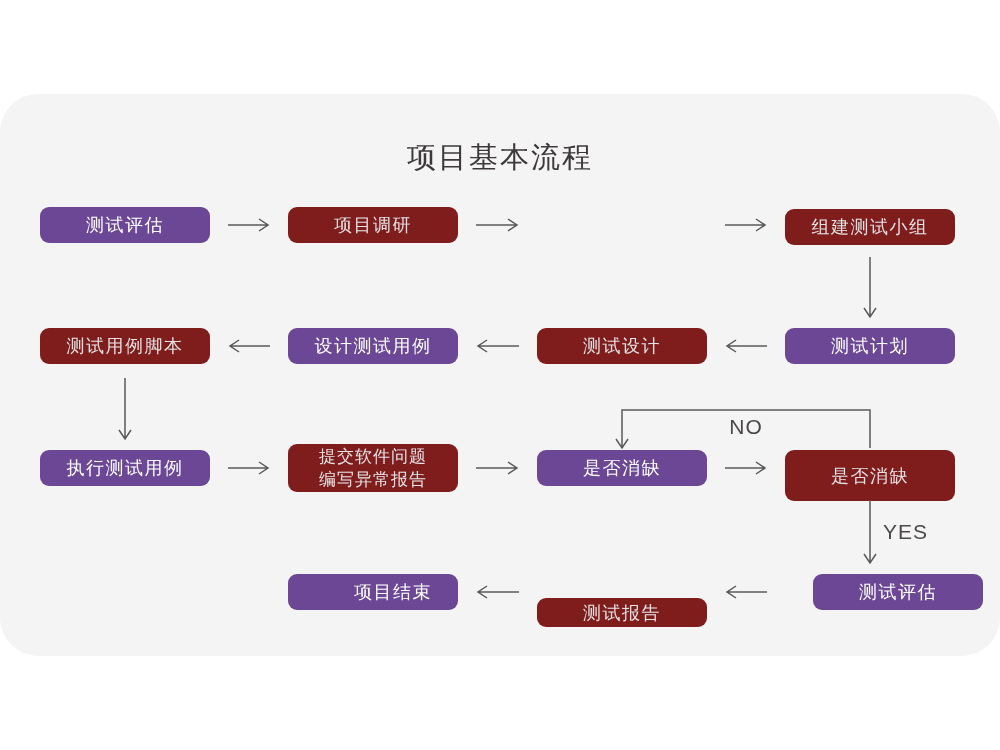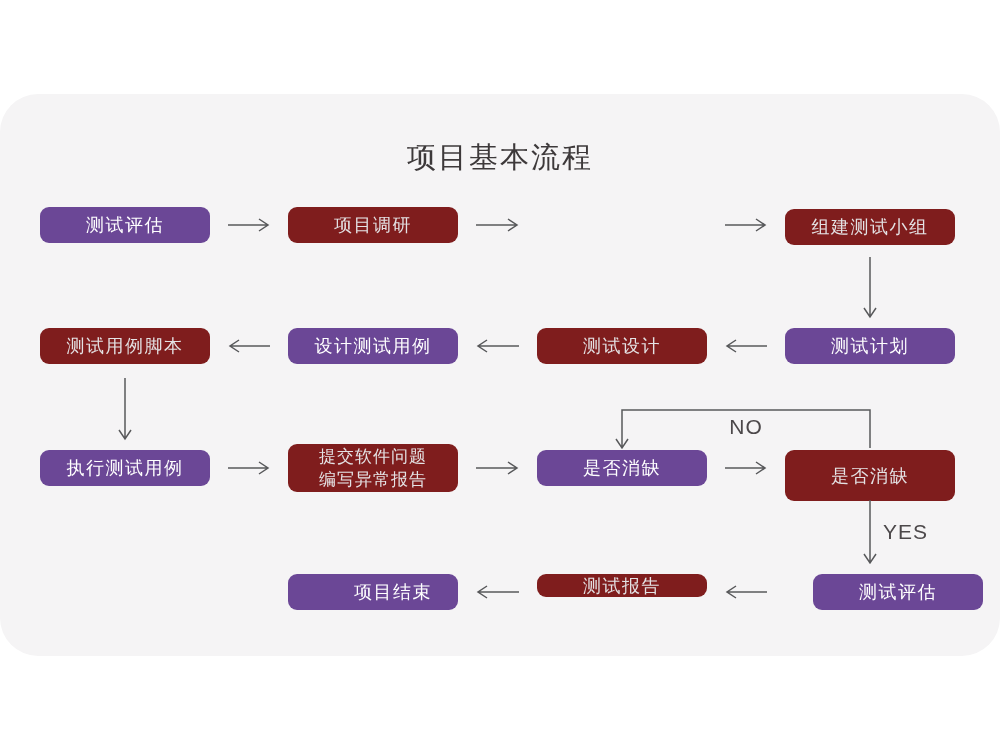--- a/index.html
+++ b/index.html
@@ -80,21 +80,21 @@
       <div class="node gray" style="left: 537px; top: 328px; width: 170px; height: 36px;">测试设计</div>
       <div class="node purple" style="left: 785px; top: 328px; width: 170px; height: 36px;">测试计划</div>
       <div class="node gray" style="left: 40px; top: 328px; width: 170px; height: 36px;">测试用例脚本</div>
       <div class="node purple" style="left: 288px; top: 328px; width: 170px; height: 36px;">设计测试用例</div>
       <div class="node purple" style="left: 40px; top: 450px; width: 170px; height: 36px;">执行测试用例</div>
       <div class="node gray multi" style="left: 288px; top: 444px; width: 170px; height: 48px;">提交软件问题
 编写异常报告</div>
       <div class="node purple" style="left: 537px; top: 450px; width: 170px; height: 36px;">是否消缺</div>
       <div class="node gray" style="left: 785px; top: 450px; width: 170px; height: 51px;">是否消缺</div>
       <div class="node purple" style="left: 785px; top: 574px; width: 170px; height: 36px; margin-left: 28px;">测试评估</div>
-      <div class="node gray" style="left: 537px; top: 574px; width: 170px; height: 23px;">测试报告</div>
+      <div class="node gray" style="left: 537px; top: 598px; width: 170px; height: 29px;">测试报告</div>
       <div class="node purple" style="left: 288px; top: 574px; width: 170px; height: 36px; padding-left: 40px;">项目结束</div>
     </div>
   <svg id="arrows" width="1000" height="750" viewBox="0 0 1000 750" xmlns="http://www.w3.org/2000/svg">
       <g>
         <path d="M 228 225 L 268 225 M 259 219 L 268 225 L 259 231" fill="none" stroke="#58595b" stroke-width="1.5"></path>
       </g>
       <g>
         <path d="M 476 225 L 517 225 M 508 219 L 517 225 L 508 231" fill="none" stroke="#58595b" stroke-width="1.5"></path>
       </g>
       <g>

